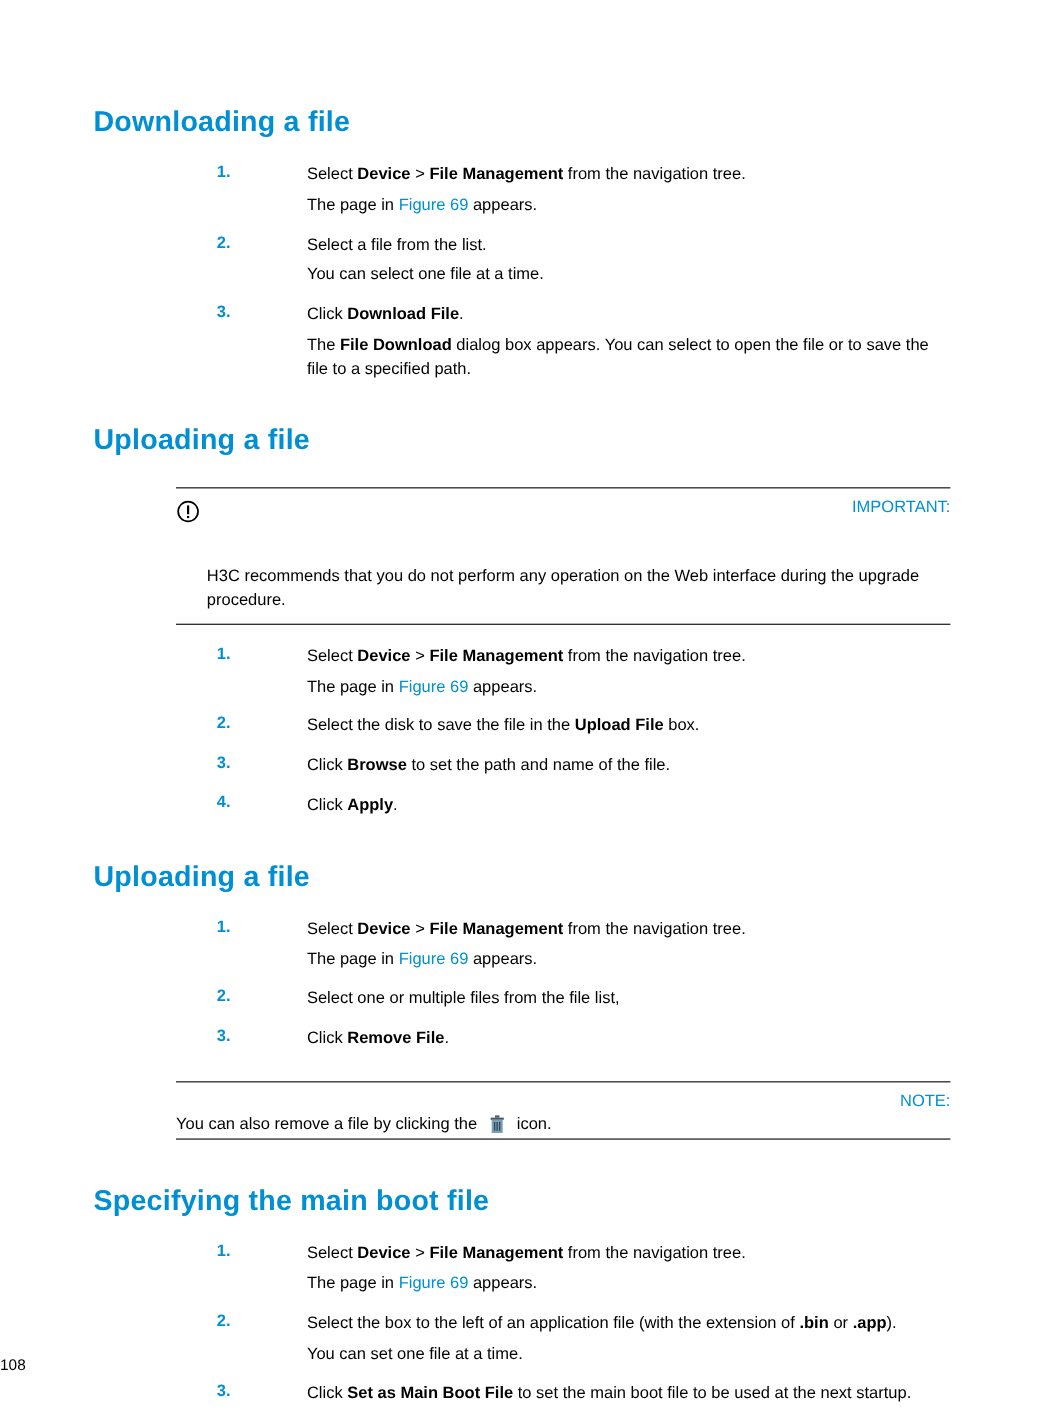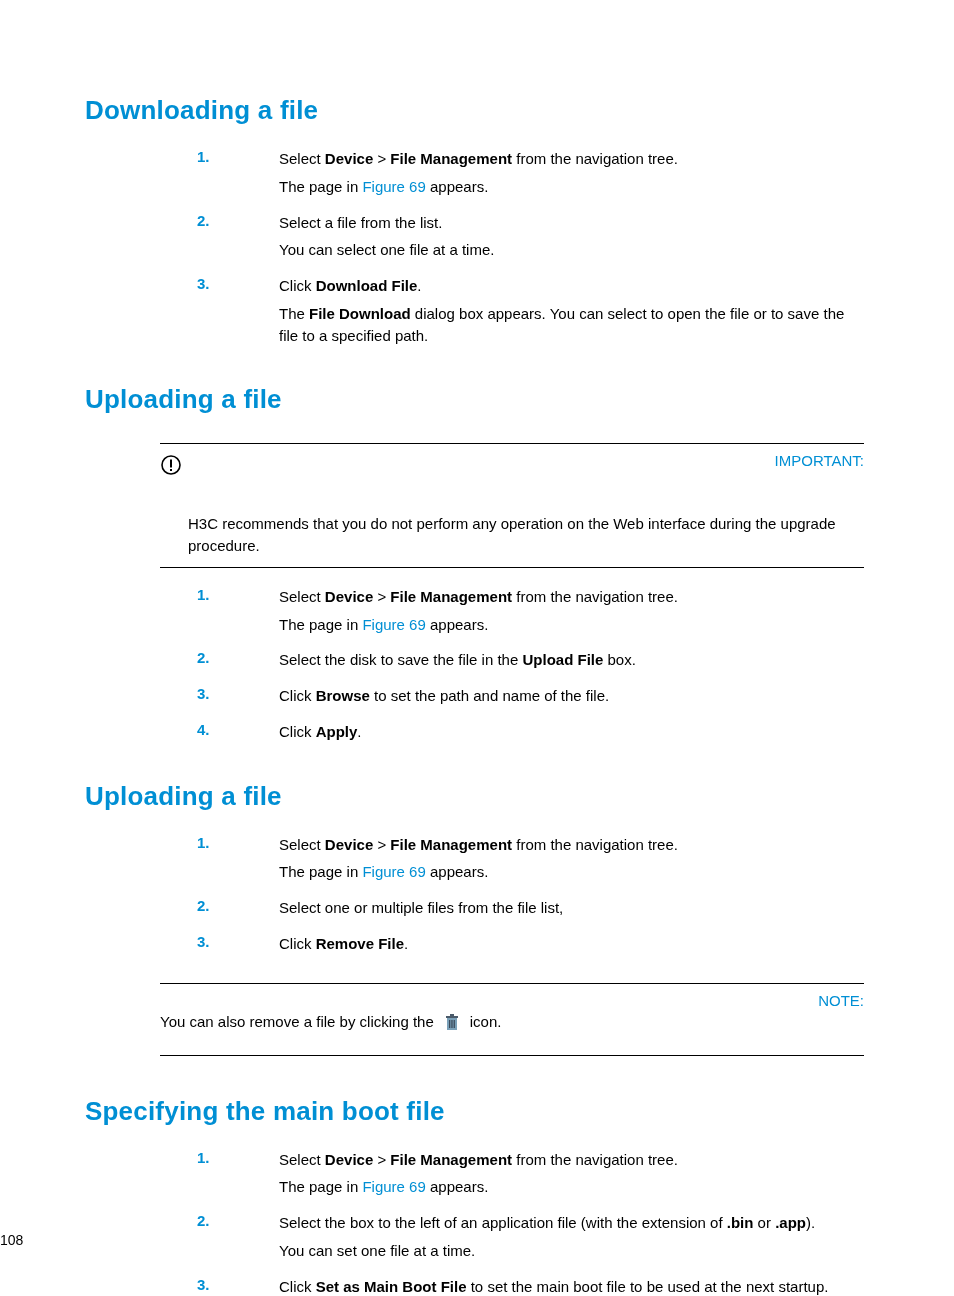--- a/index.html
+++ b/index.html
@@ -69,21 +69,21 @@
   }
   .note-text {
     margin-left: 0;
     line-height: 1.45;
     margin-top: 44px;
   }
   .note-simple {
     margin: 22px 0 0 75px;
     border-top: 1px solid #000;
     border-bottom: 1px solid #000;
-    padding: 8px 0 24px 0;
+    padding: 8px 0 4px 0;
   }
   .note-simple .note-label { margin-bottom: 4px; }
   .note-simple-text {
     display: flex;
     align-items: center;
     gap: 4px;
     flex-wrap: wrap;
   }
   .trash-icon {
     display: inline-flex;

